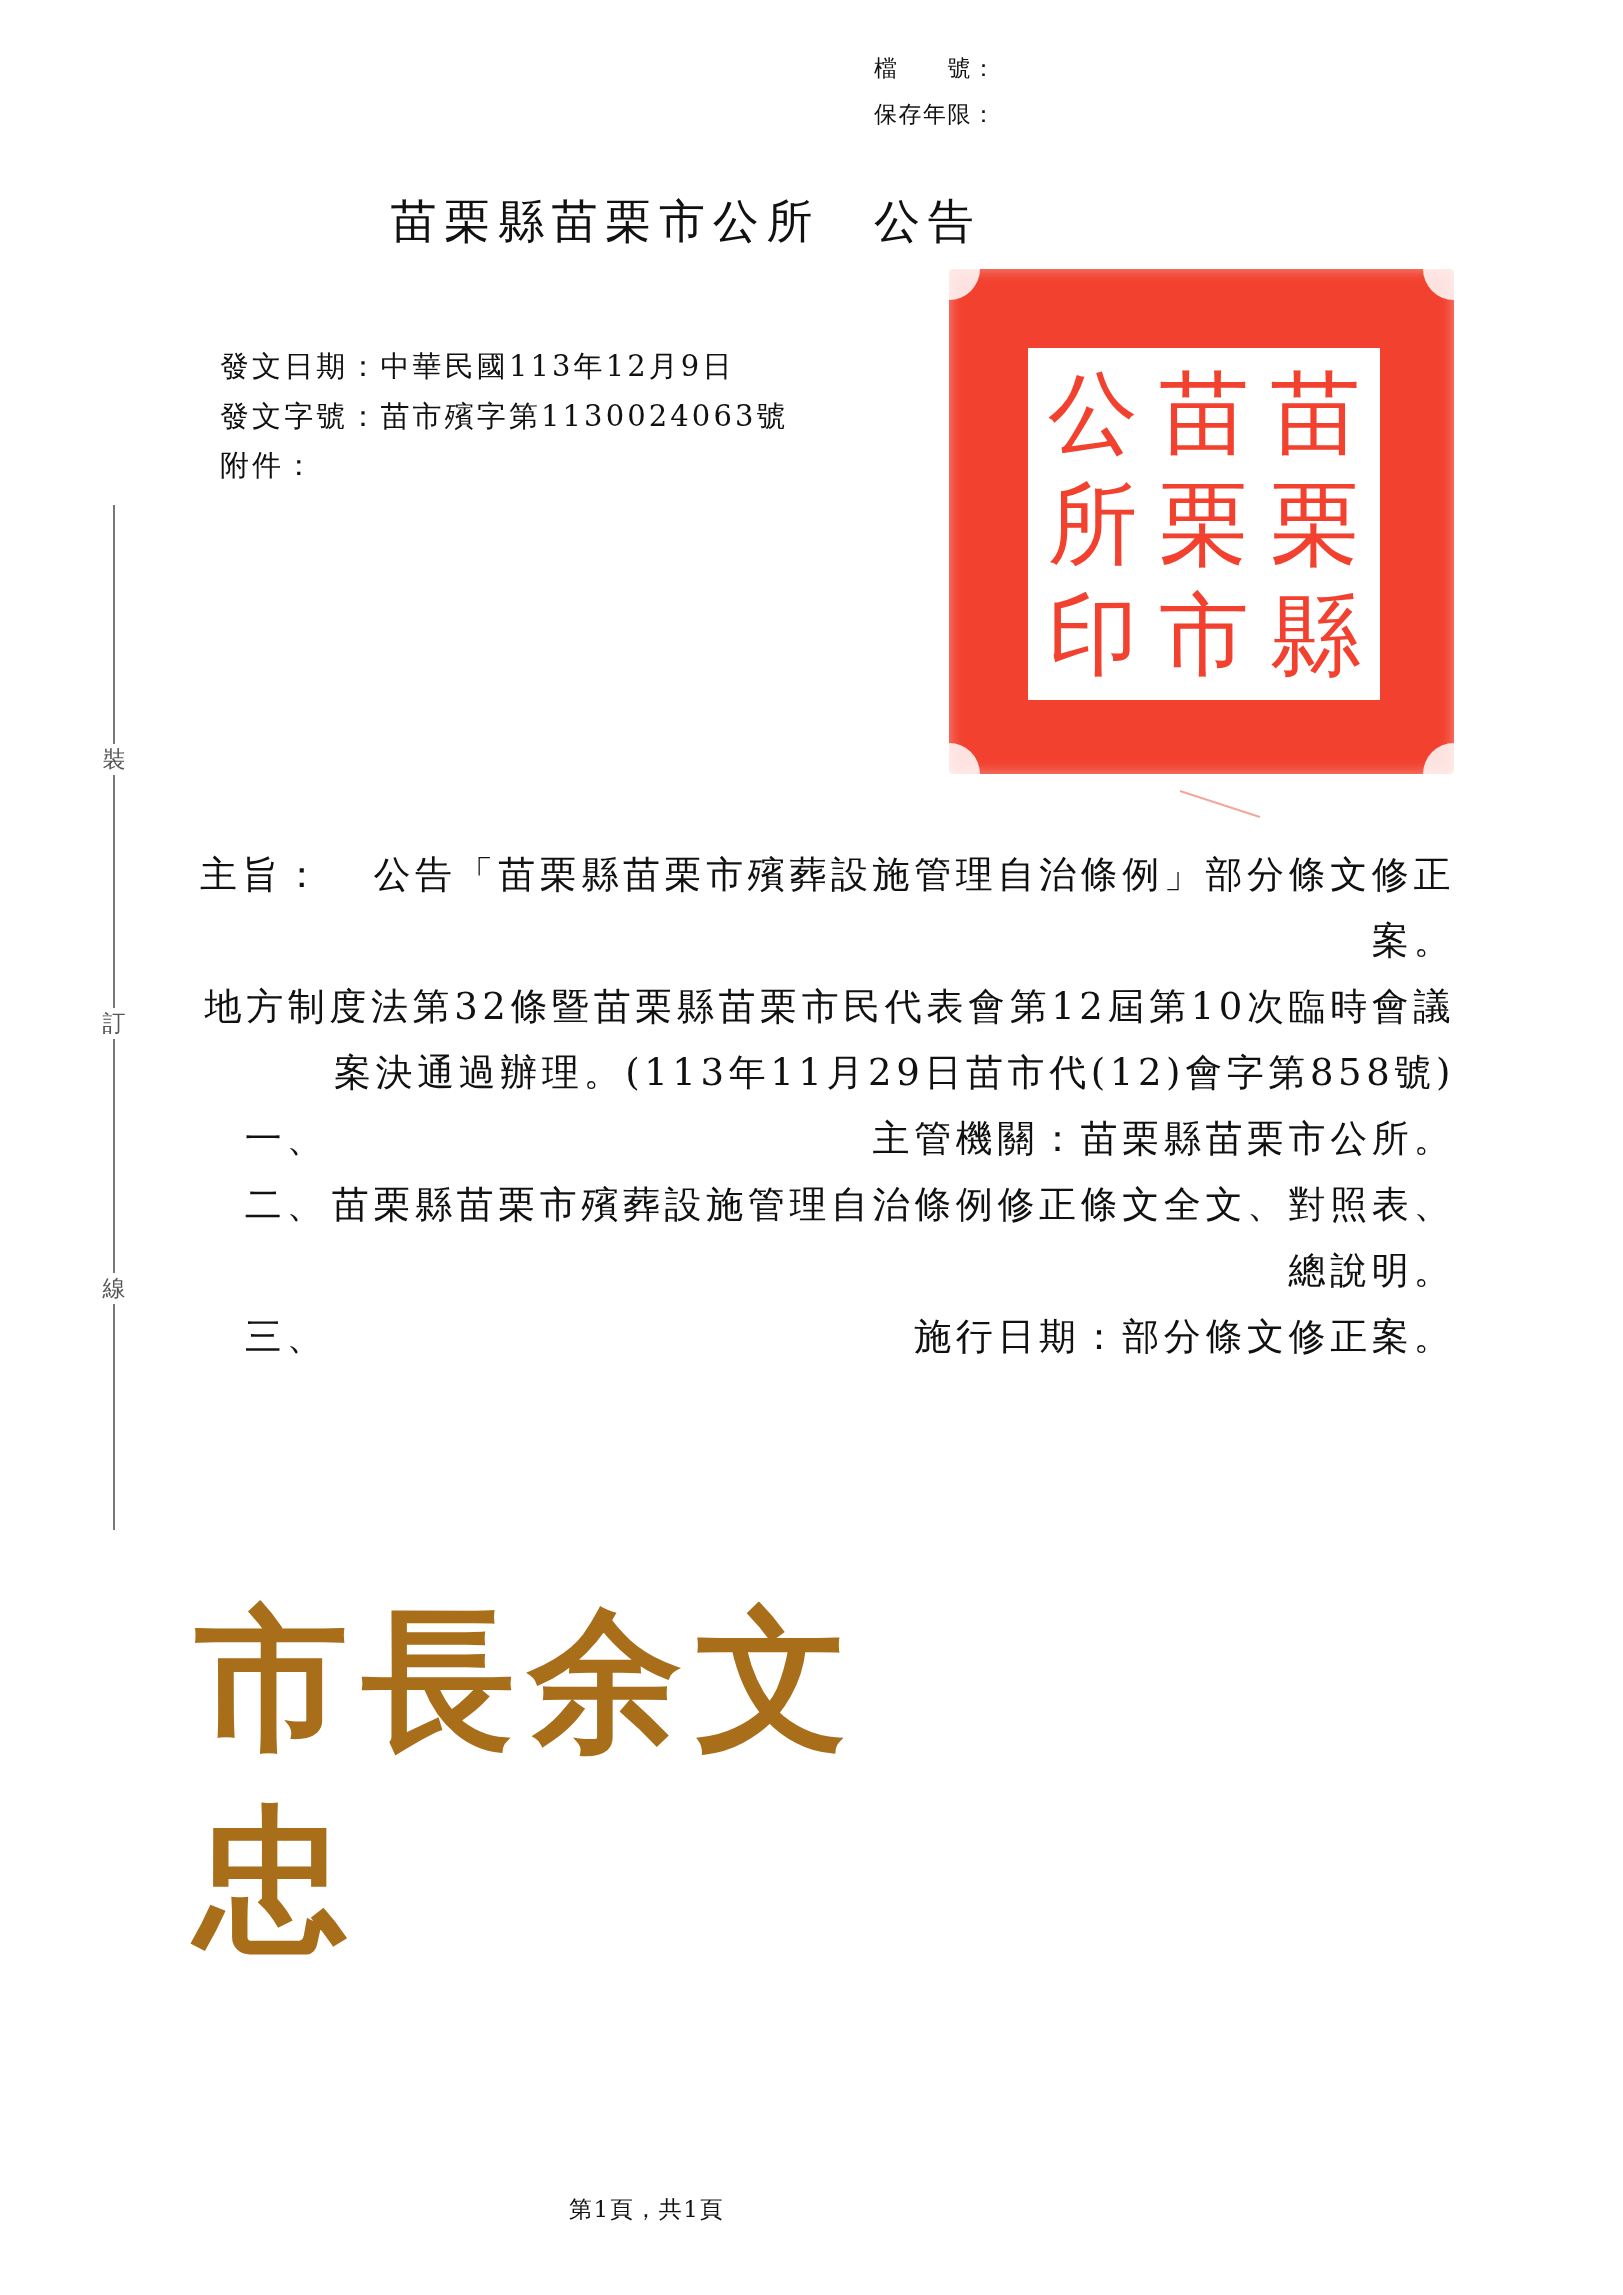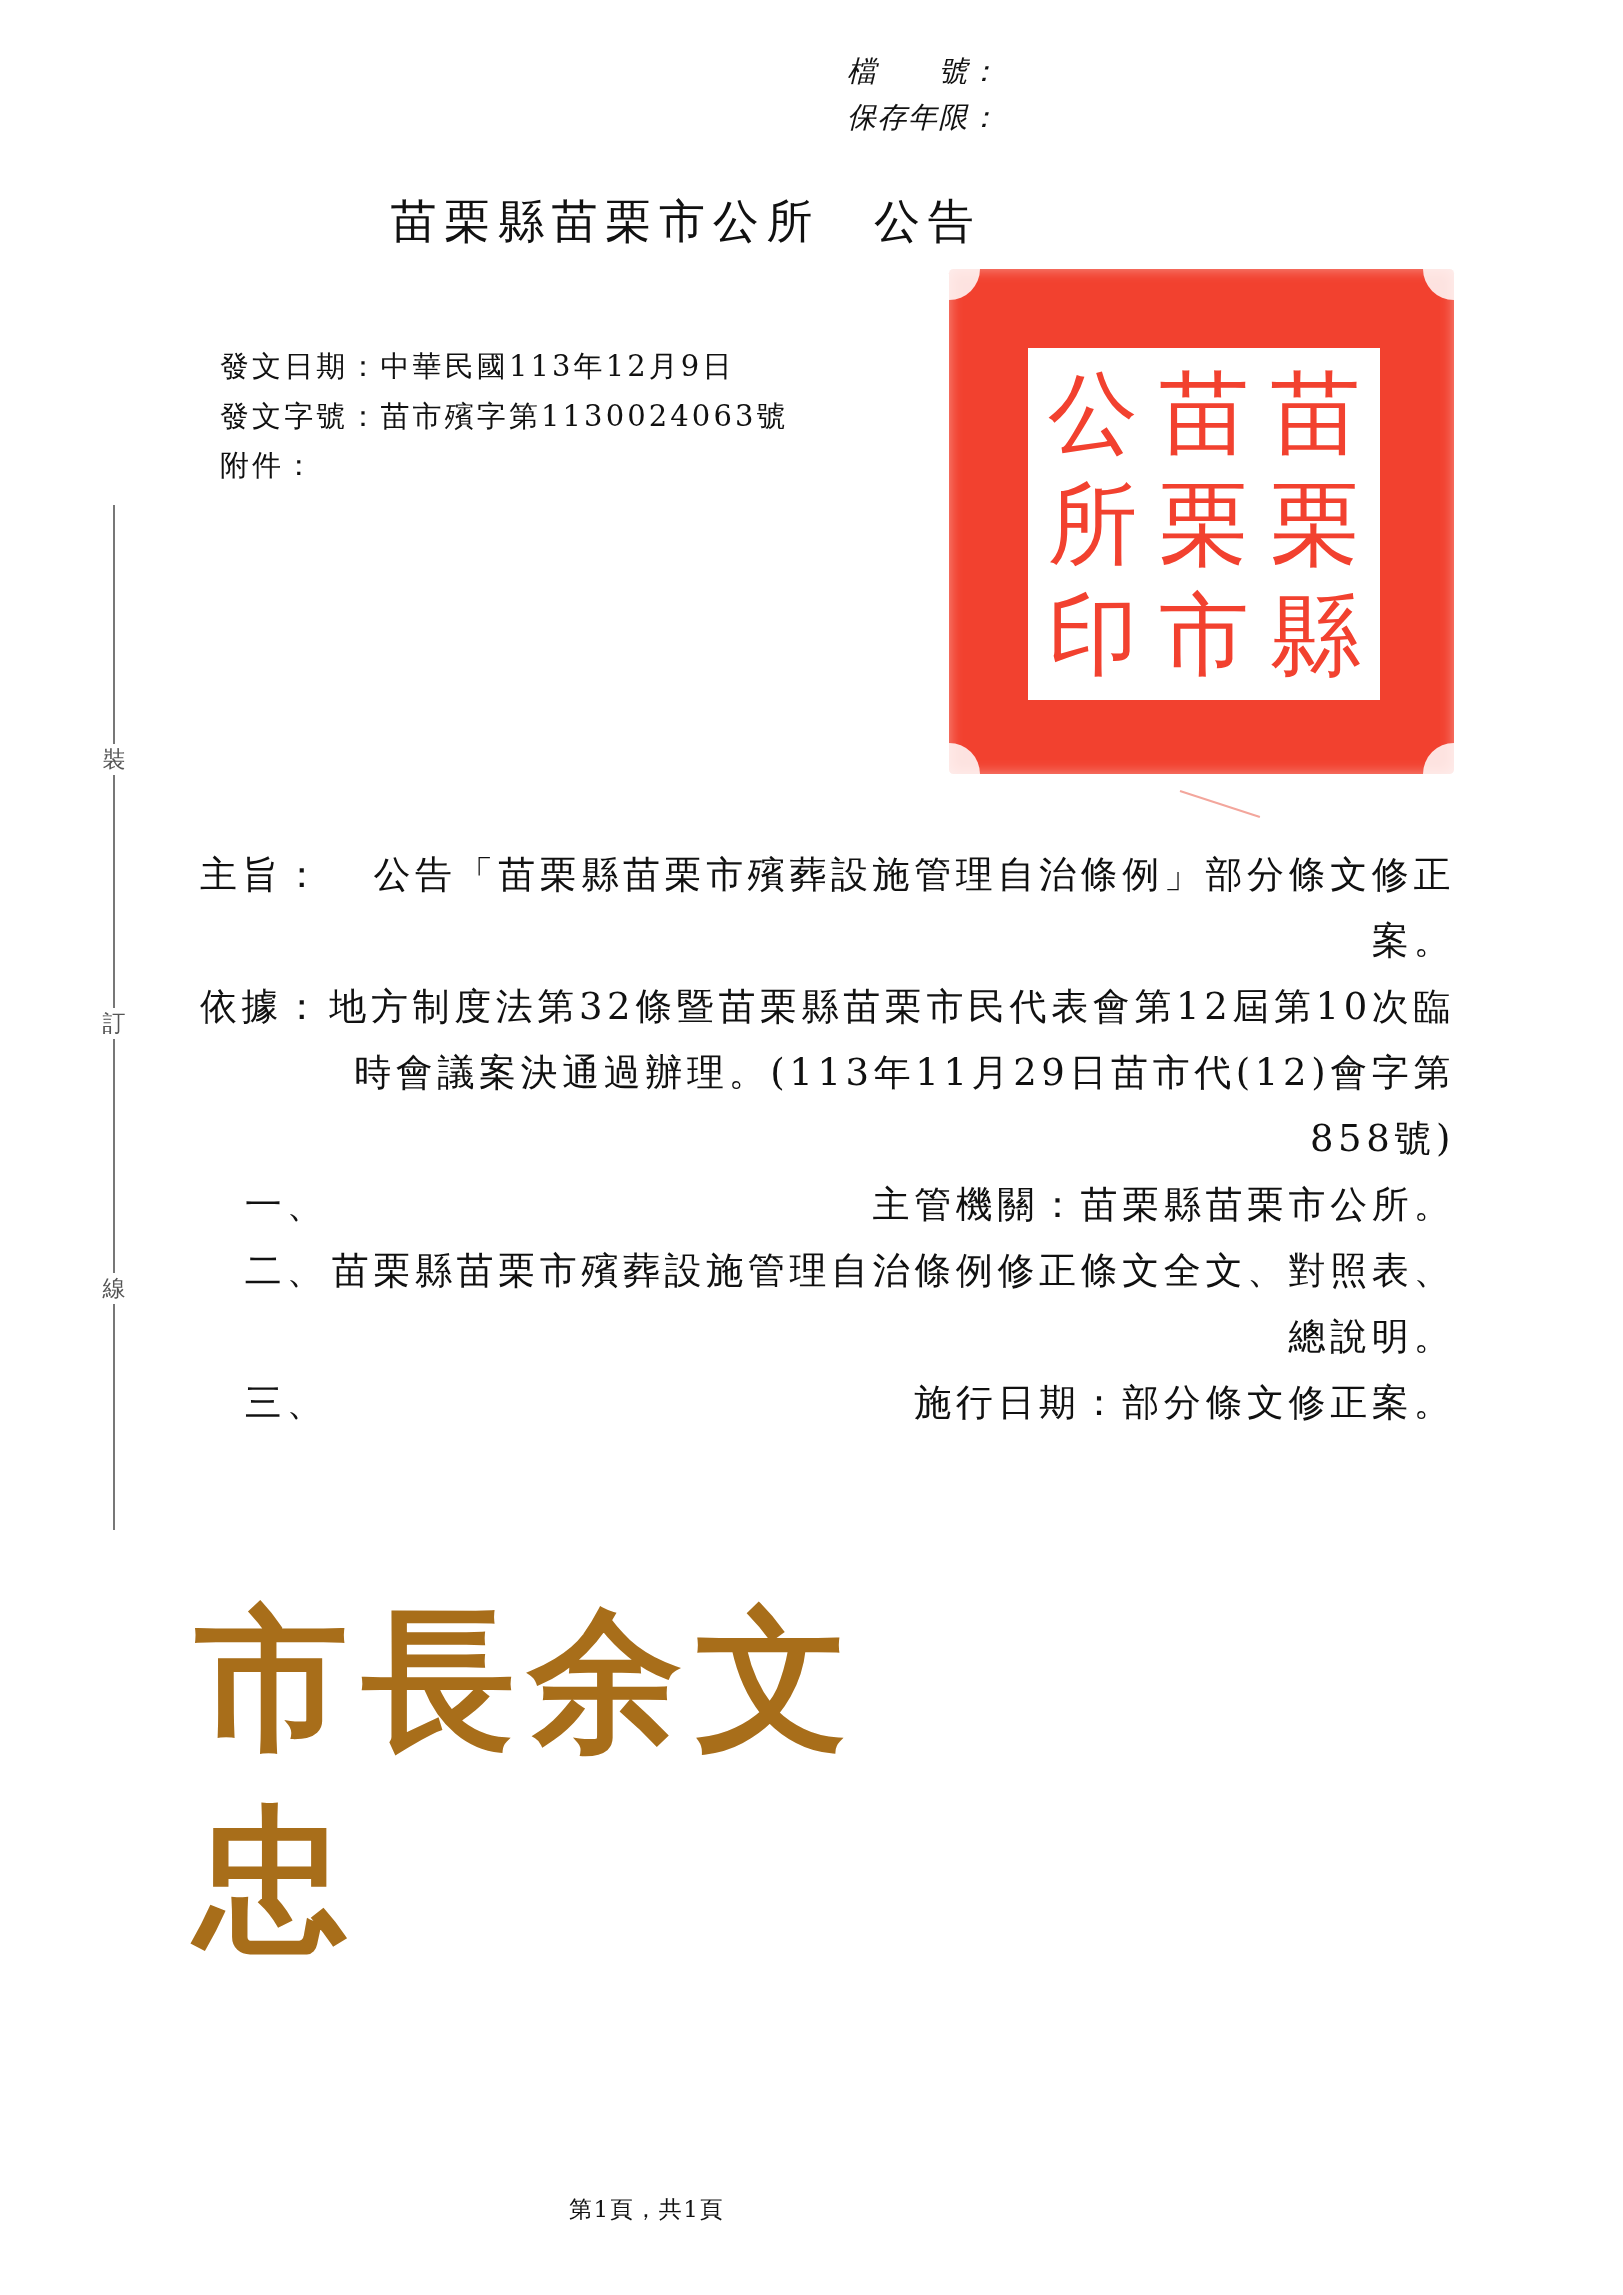--- a/index.html
+++ b/index.html
@@ -1,21 +1,21 @@
 <!DOCTYPE html>
 <html style="font-size:12.2px"><head>
   <meta charset="utf-8">
   <style>
     html, body { margin: 0; padding: 0; background: #ffffff; }
     body { width: 1624px; height: 2295px; position: relative; overflow: hidden;
            font-family: "DejaVu Serif", "Liberation Serif", serif; color: #111; }
     .abs { position: absolute; }
 
     
-    .file-meta { left: 847px; font-size: 29px; line-height: 1; letter-spacing: 1.5px; font-style: italic; }
+    .file-meta { left: 874px; font-size: 23px; line-height: 1; letter-spacing: 1.5px; }
 
     
     .doc-title { top: 191px; left: 0; width: 1372px; text-align: center; font-size: 46px; letter-spacing: 7.7px; }
     .doc-title span { display: inline-block; }
     .doc-title .gap { width: 54px; }
 
     
     .issue-meta { left: 200px; font-size: 29px; letter-spacing: 3.1px; line-height: 1; margin-left: 20px; }
 
     
@@ -96,21 +96,20 @@
 <div class="abs binding-char" style="top:744px;">裝</div>
 <div class="abs binding-char" style="top:1008px;">訂</div>
 <div class="abs binding-char" style="top:1273px;">線</div>
 
 <div class="abs body-text" style="top:842px;text-align:right;">
   <div class="row">
     <span class="lead">主旨：</span>
     <span class="content">公告「苗栗縣苗栗市殯葬設施管理自治條例」部分條文修正案。</span>
   </div>
   <div class="row">
-    <span class="lead">依據：</span>
     <span class="content">地方制度法第32條暨苗栗縣苗栗市民代表會第12屆第10次臨時會議案決通過辦理。(113年11月29日苗市代(12)會字第858號)</span>
   </div>
   <div class="item-list">
     <div class="row">
       <span class="lead">一、</span>
       <span class="content">主管機關：苗栗縣苗栗市公所。</span>
     </div>
     <div class="row">
       <span class="lead">二、</span>
       <span class="content">苗栗縣苗栗市殯葬設施管理自治條例修正條文全文、對照表、總說明。</span>

